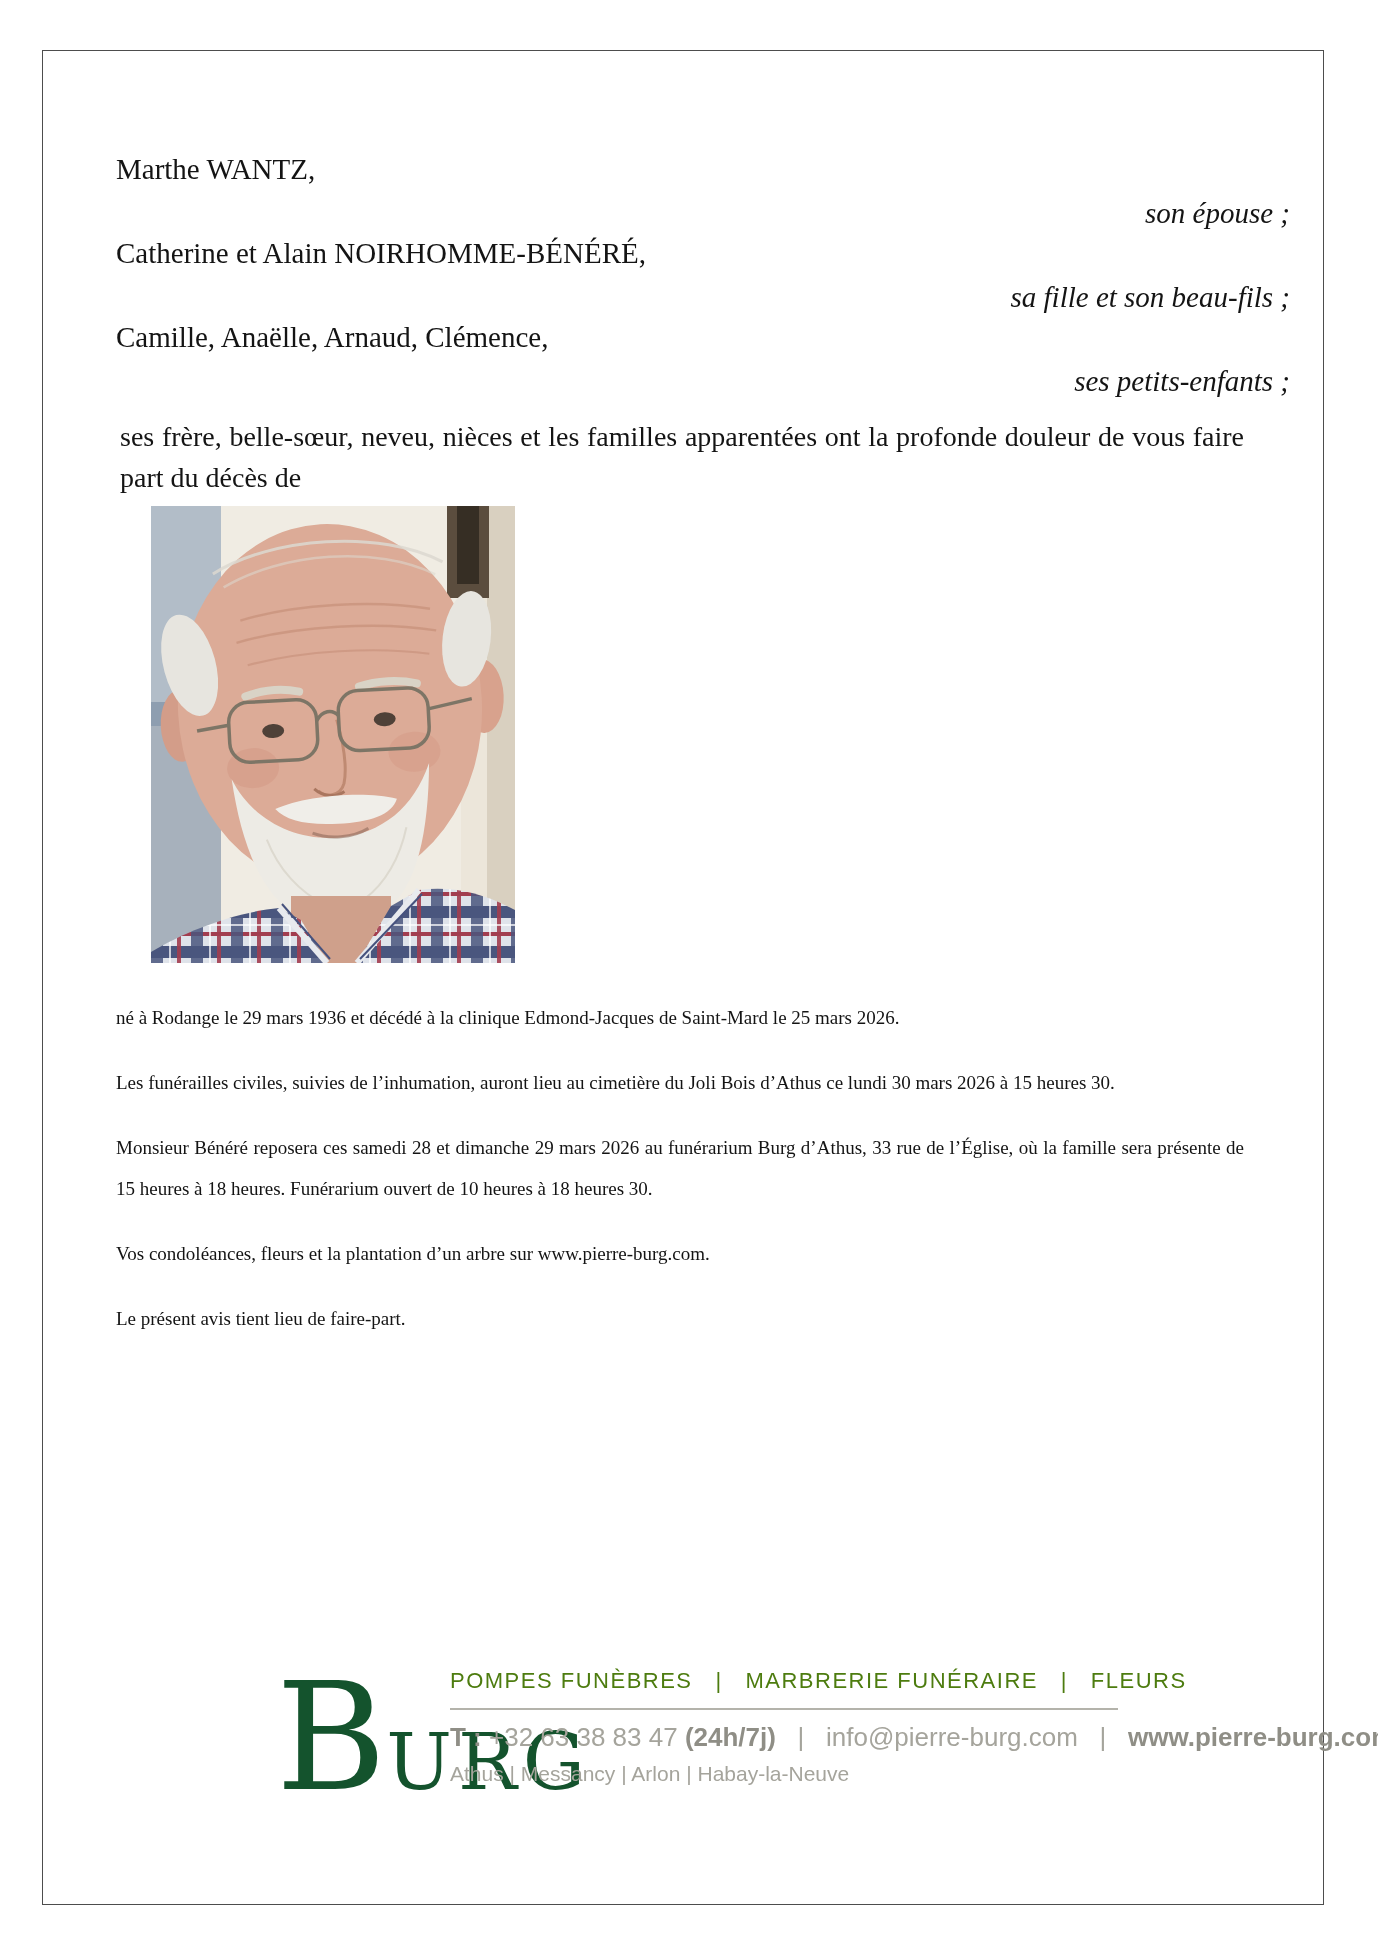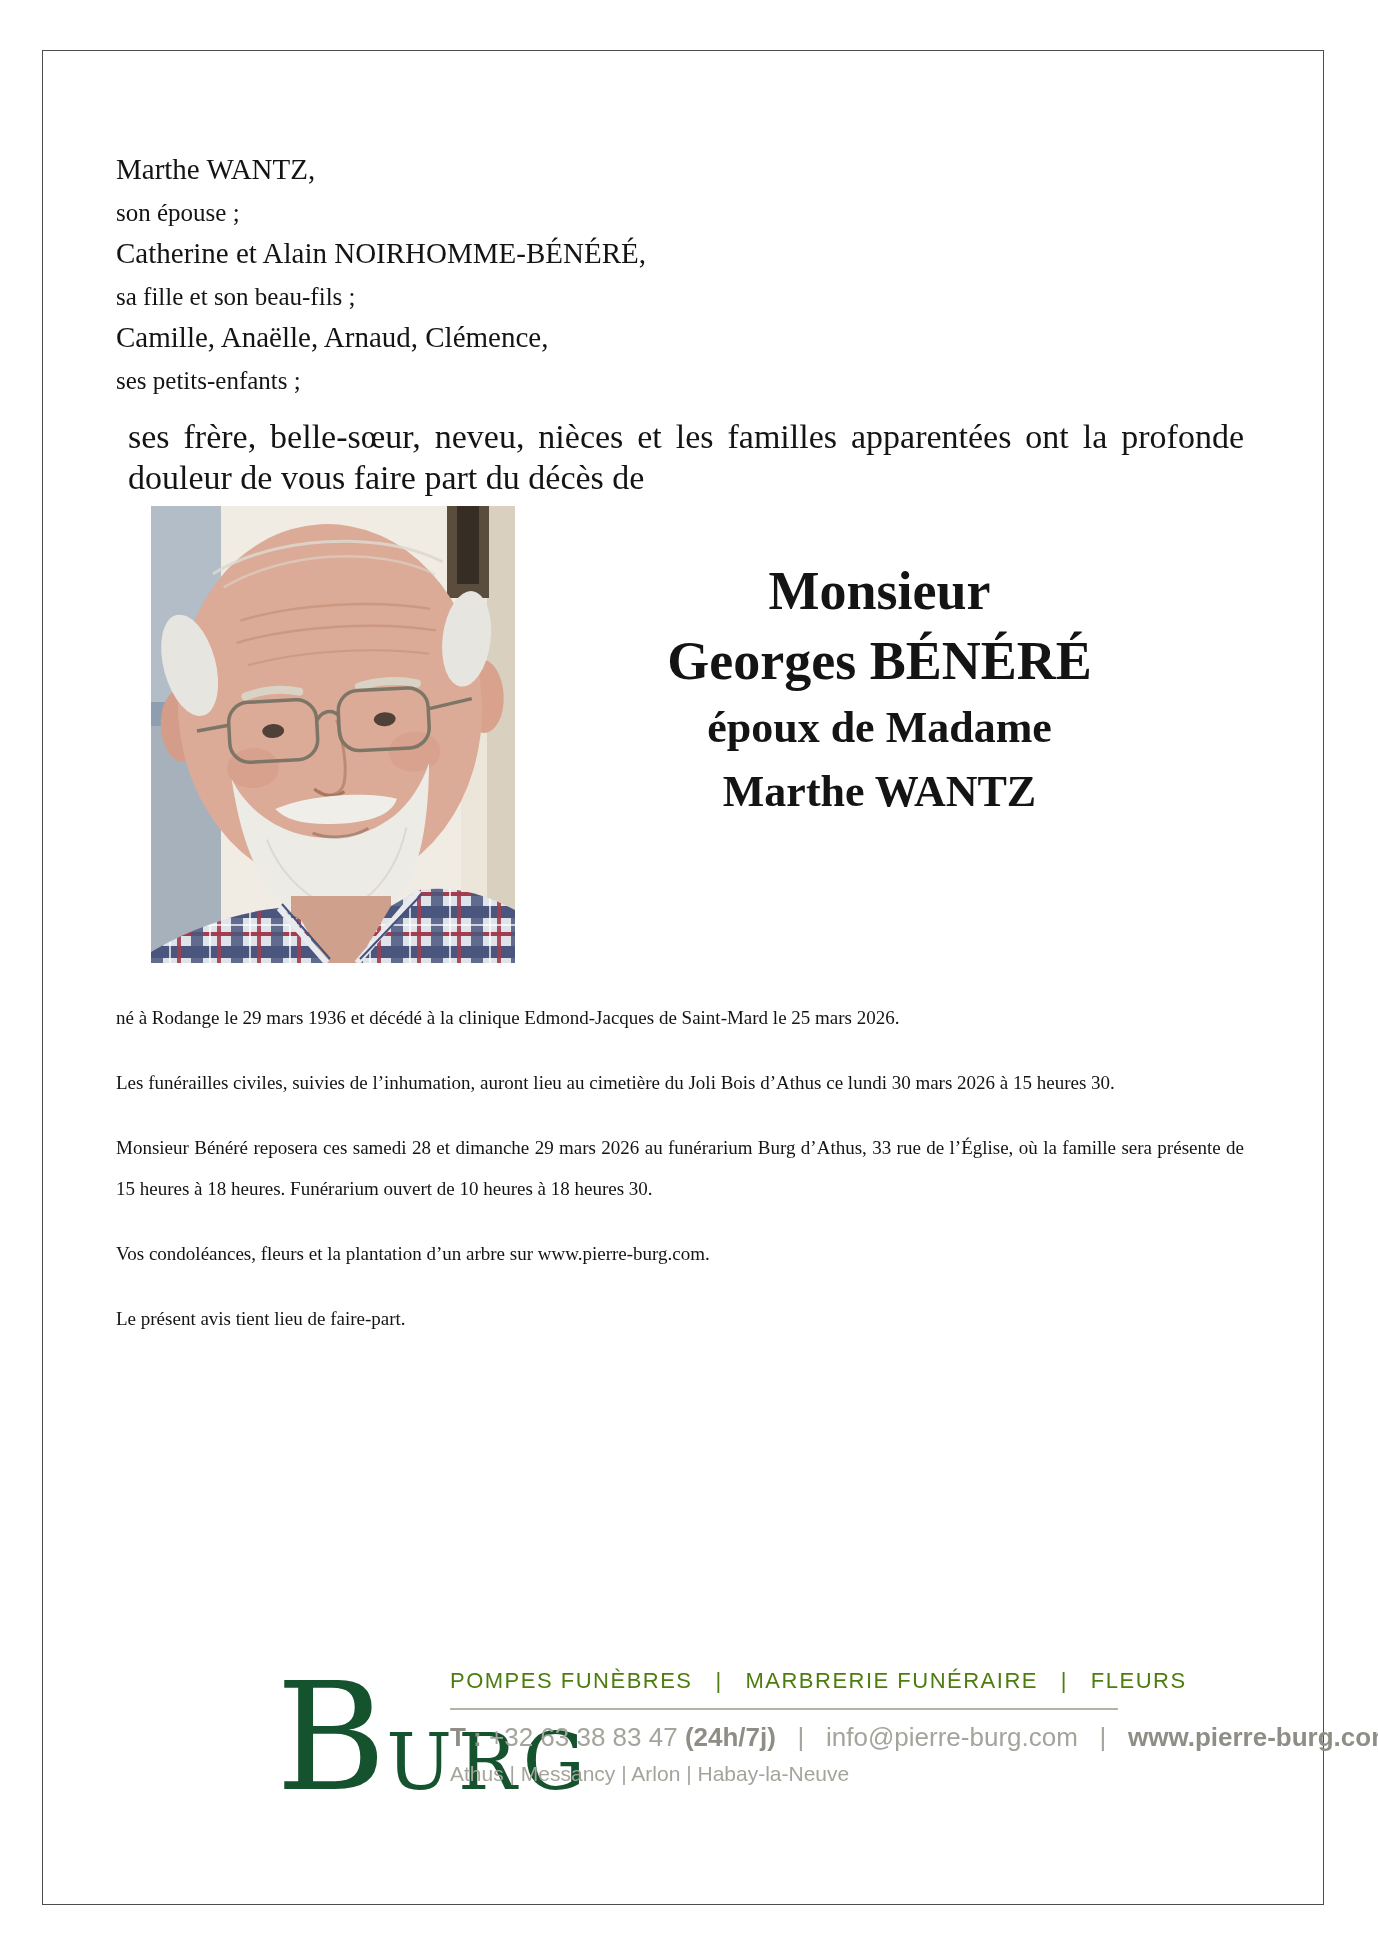--- a/index.html
+++ b/index.html
@@ -14,26 +14,26 @@
   .frame{
     position:absolute;left:42px;top:50px;
     width:1280px;height:1853px;
     border:1px solid #4d4d4d;
   }
   .content{
     position:absolute;left:116px;top:150px;width:1128px;
   }
   .name-row{font-size:29px;line-height:38px;margin:0 0 6px 0;}
   .relation-row{
-    font-size:25px;line-height:38px;
-    margin:0 -46px 2px 0;
+    font-size:29px;line-height:38px;font-style:italic;
+    text-align:right;margin:0 -46px 2px 0;
   }
   .intro{
-    font-size:34px;line-height:41px;text-align:justify;
-    margin:16px 0 0 12px;
+    font-size:28px;line-height:41px;text-align:justify;
+    margin:16px 0 0 4px;
   }
   .photo-row{display:flex;margin-top:8px;}
   .photo-wrap{width:364px;height:457px;margin-left:35px;flex:0 0 auto;}
   .photo-wrap svg{display:block;width:364px;height:457px;}
   .title-block{flex:1;text-align:center;padding-top:50px;font-weight:bold;}
   .title-line-lg{font-size:54px;line-height:70px;}
   .title-line-md{font-size:44px;line-height:64px;}
   .para{font-size:19px;line-height:41px;text-align:justify;margin:8px 0 24px 0;}
   .para.first{margin-top:34px;}
   .para b{font-weight:normal;}
@@ -145,26 +145,20 @@
             <rect x="140" y="390" width="100" height="67" fill="#cfa08b"></rect>
             <path d="M0,457 L0,446 C36,424 86,406 128,402 L150,414 L176,457 Z" fill="url(#plaid)"></path>
             <path d="M364,457 L364,404 C330,386 300,380 268,384 L240,400 L206,457 Z" fill="url(#plaid)"></path>
             <path d="M128,402 L176,457" stroke="#e8eaee" stroke-width="6" fill="none"></path>
             <path d="M268,384 L206,457" stroke="#e8eaee" stroke-width="6" fill="none"></path>
             <path d="M131,398 L179,453" stroke="#46527e" stroke-width="2" fill="none"></path>
             <path d="M271,388 L209,453" stroke="#46527e" stroke-width="2" fill="none"></path>
           </g>
         </svg>
       </div>
-      <div class="title-block">
-        <div class="title-line-lg">Monsieur</div>
-        <div class="title-line-lg">Georges BÉNÉRÉ</div>
-        <div class="title-line-md">époux de Madame</div>
-        <div class="title-line-md">Marthe WANTZ</div>
-      </div>
     </div>
 
     <p class="para first">né à Rodange le 29 mars 1936 et décédé à la clinique Edmond-Jacques de Saint-Mard le 25 mars 2026.</p>
 
     <p class="para"><span>Les funérailles civiles, suivies de l’inhumation, auront lieu au cimetière du Joli Bois d’Athus ce lundi 30 mars 2026 à </span><b>15 heures 30.</b></p>
 
 
     <p class="para"><span>Monsieur Bénéré reposera ces samedi 28 et dimanche 29 mars 2026 au </span><b>funérarium Burg d’Athus, 33 rue de l’Église,</b><span> où la famille sera présente de 15 heures à 18 heures. Funérarium ouvert de 10 heures à 18 heures 30.</span></p>
 
     <p class="para">Vos condoléances, fleurs et la plantation d’un arbre sur www.pierre-burg.com.</p>

